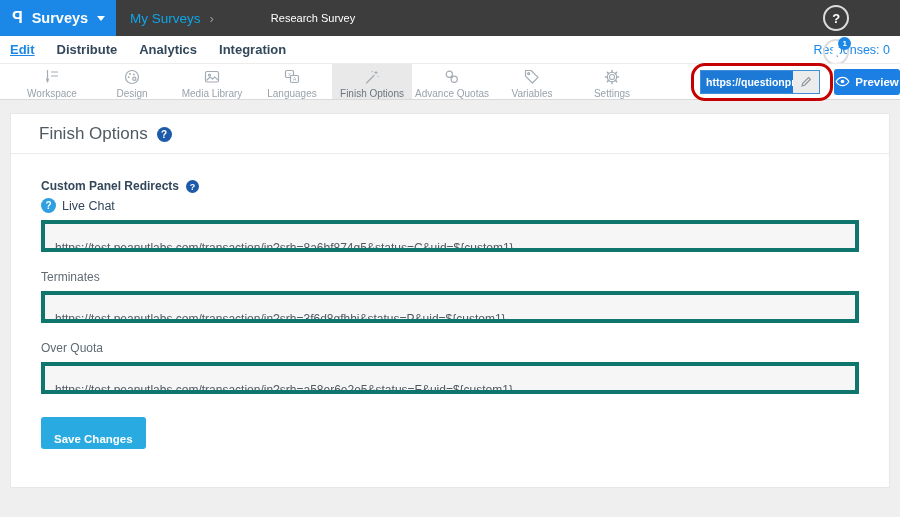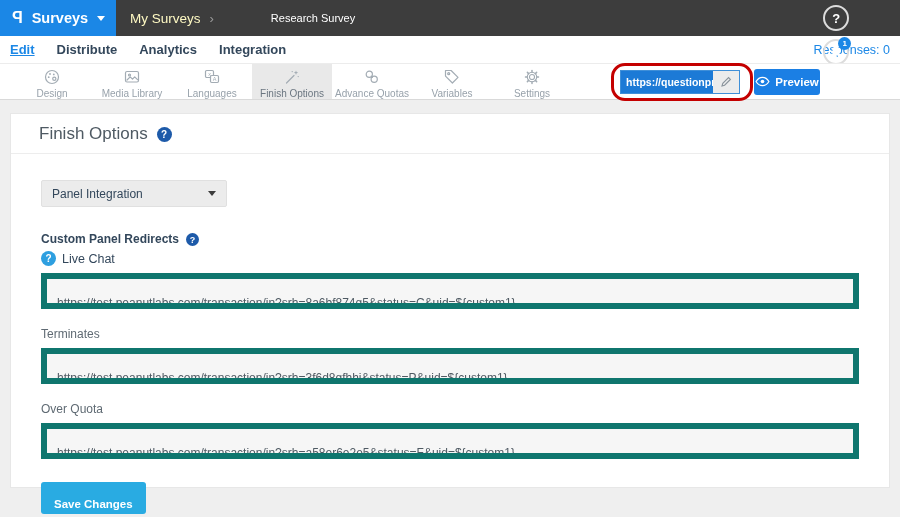--- a/index.html
+++ b/index.html
@@ -9,21 +9,21 @@
   
   .topbar { height:36px; background:#3d3d3d; display:flex; align-items:center; }
   .brand { width:116px; height:36px; background:#1b87e6; display:flex; align-items:center;
            padding-left:12px; cursor:pointer; flex:none; }
   .brand-logo { color:#fff; font-weight:800; font-size:16px; margin-right:9px;
                 transform:scaleX(-1); display:inline-block; }
   .brand-label { color:#fff; font-size:14.5px; font-weight:600; }
   .brand-caret { width:0; height:0; border-left:4.5px solid transparent;
                  border-right:4.5px solid transparent; border-top:5px solid #fff; margin-left:9px; }
   .breadcrumb { display:flex; align-items:center; margin-left:14px; gap:9px; }
-  .bc-parent { color:#fef9c3; font-size:13.5px; cursor:pointer; text-decoration:none; }
+  .bc-parent { color:#0ea5e9; font-size:13.5px; cursor:pointer; text-decoration:none; }
   .bc-sep { color:#9a9a9a; font-size:13px; }
   .bc-current { color:#ffffff; font-size:11px;margin-left:48px; }
   .topbar-right { margin-left:auto; display:flex; align-items:center; gap:8px; padding-right:10px;flex-direction:column; }
   .ring { width:26px; height:26px; border-radius:50%; border:2px solid #dcdcdc; background:transparent;
           display:flex; align-items:center; justify-content:center; cursor:pointer; position:relative;
           color:#fff; flex:none; }
   .ring .qmark { color:#fff; font-size:13px; font-weight:700; }
   .upgrade { height:26px; border:none; border-radius:13px; background:#f9a11b; color:#fff;
              font-weight:700; font-size:12px; padding:0 15px; cursor:pointer;
              font-family:"Liberation Sans",sans-serif; }
@@ -86,21 +86,21 @@
   .select-caret { margin-left:auto; width:0; height:0; border-left:4px solid transparent;
                   border-right:4px solid transparent; border-top:5px solid #3c3c3c; }
 
   .cpr-head { margin-top:25px; display:flex; align-items:flex-end; gap:7px; }
   .cpr-title { font-size:12px; font-weight:700; color:#33475b; }
   .notice-row { margin-top:5px; display:flex; align-items:center; gap:6px; }
   .notice-text { font-size:12.5px; color:#e8293a; }
   .live-chat { font-size:12.5px; color:#33475b; cursor:pointer; }
 
   .field-label { margin-top:18px; font-size:12px; color:#5f6a73; }
-  .field-value { margin-top:7px; height:18px; background:#f6f6f6; border:6px solid #0f766e;
+  .field-value { margin-top:7px; height:18px; background:#f6f6f6; border:4px solid #0f766e;
                  font-size:12px; color:#4f5a63; line-height:24px; padding:12px 10px; white-space:nowrap;
                  overflow:hidden; }
   .save-btn { margin-top:23px; height:25px; background:#29abe2; border:none; border-radius:3px;
               color:#fff; font-size:11.5px; font-weight:700; padding:16px 13px; cursor:pointer;
               font-family:"Liberation Sans",sans-serif; }
 </style>
 </head>
 <body>
 
 <div class="app">
@@ -143,20 +143,29 @@
   <div class="tabrow">
     <a class="tab active">Edit</a>
     <a class="tab">Distribute</a>
     <a class="tab">Analytics</a>
     <a class="tab">Integration</a>
     <span class="responses">Responses: 0</span>
   </div>
 
   <div class="toolbar">
 
+    <div class="tool">
+      <svg class="ticon" width="22" height="20" viewBox="0 0 22 20">
+        <line x1="6.5" y1="3.5" x2="6.5" y2="11.5"></line>
+          <path d="M5.6 12l.9 3 .9-3z"></path>
+        <line x1="10.5" y1="5" x2="16.5" y2="5"></line>
+          <line x1="10.5" y1="9" x2="16.5" y2="9"></line>
+      </svg>
+      <span class="tool-label">Workspace</span>
+    </div>
 
     <div class="tool">
       <svg class="ticon" width="22" height="20" viewBox="0 0 22 20">
         <circle cx="11" cy="10" r="6.5"></circle>
         <circle class="fillpart" cx="9" cy="7" r="0.9"></circle>
           <circle class="fillpart" cx="12.8" cy="7.4" r="0.9"></circle>
         <circle class="fillpart" cx="7.7" cy="10.2" r="0.9"></circle>
           <circle cx="13.3" cy="11.8" r="1.6"></circle>
       </svg>
       <span class="tool-label">Design</span>
@@ -250,24 +259,20 @@
   <div class="content">
     <div class="card">
 
       <div class="card-header">
         <h1>Finish Options</h1>
         <span class="help-dot">?</span>
       </div>
 
       <div class="card-body">
 
-        <div class="select-box">
-          <span class="select-value">Panel Integration</span>
-          <span class="select-caret"></span>
-        </div>
 
         <div class="cpr-head">
           <span class="cpr-title">Custom Panel Redirects</span>
           <span class="help-dot small">?</span>
         </div>
 
         <div class="notice-row">
           <span class="help-dot chat">?</span>
           <span class="live-chat">Live Chat</span>
         </div>

